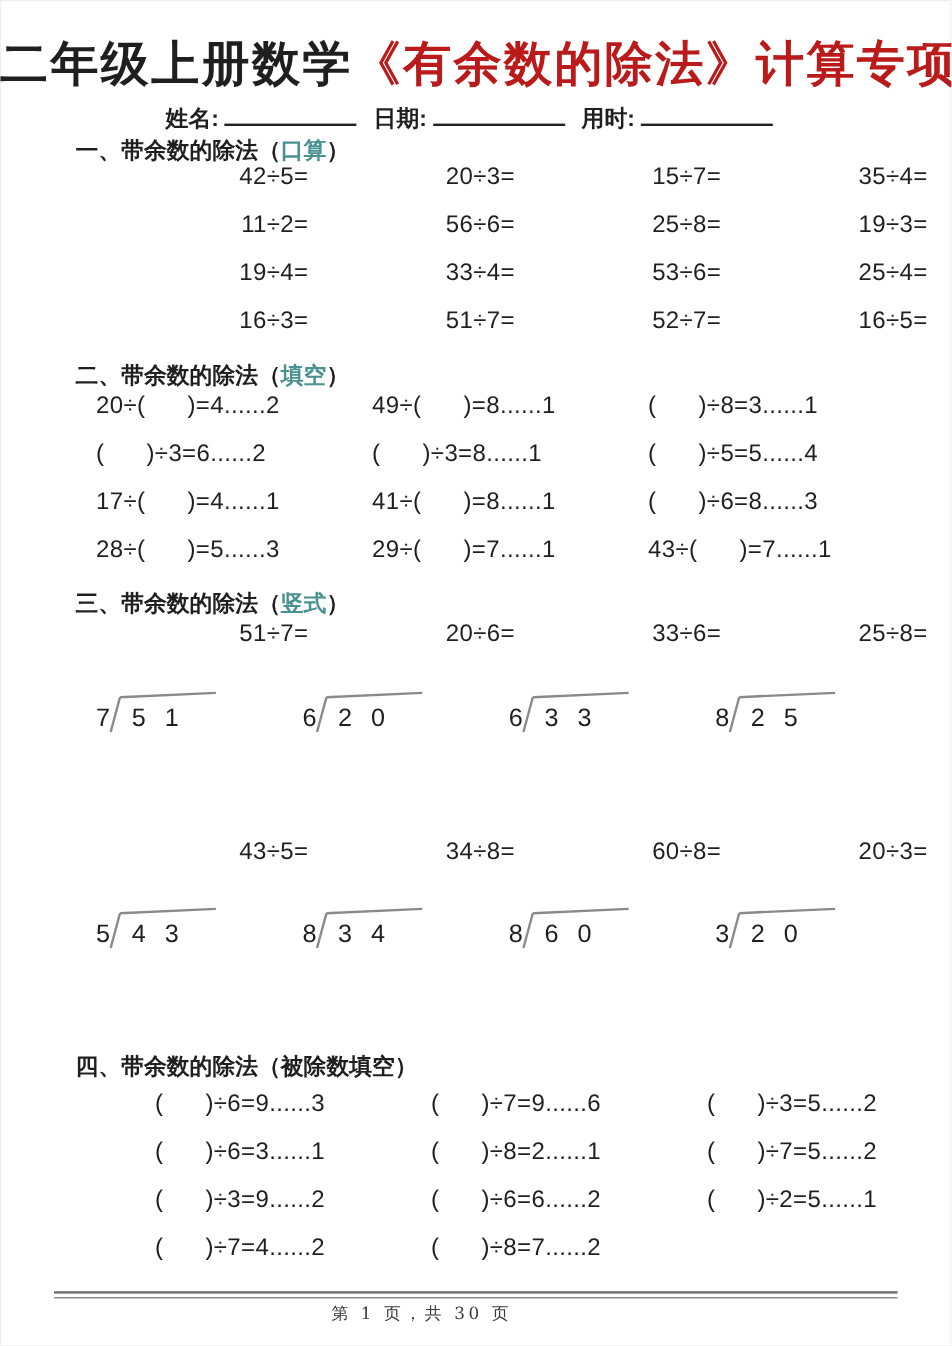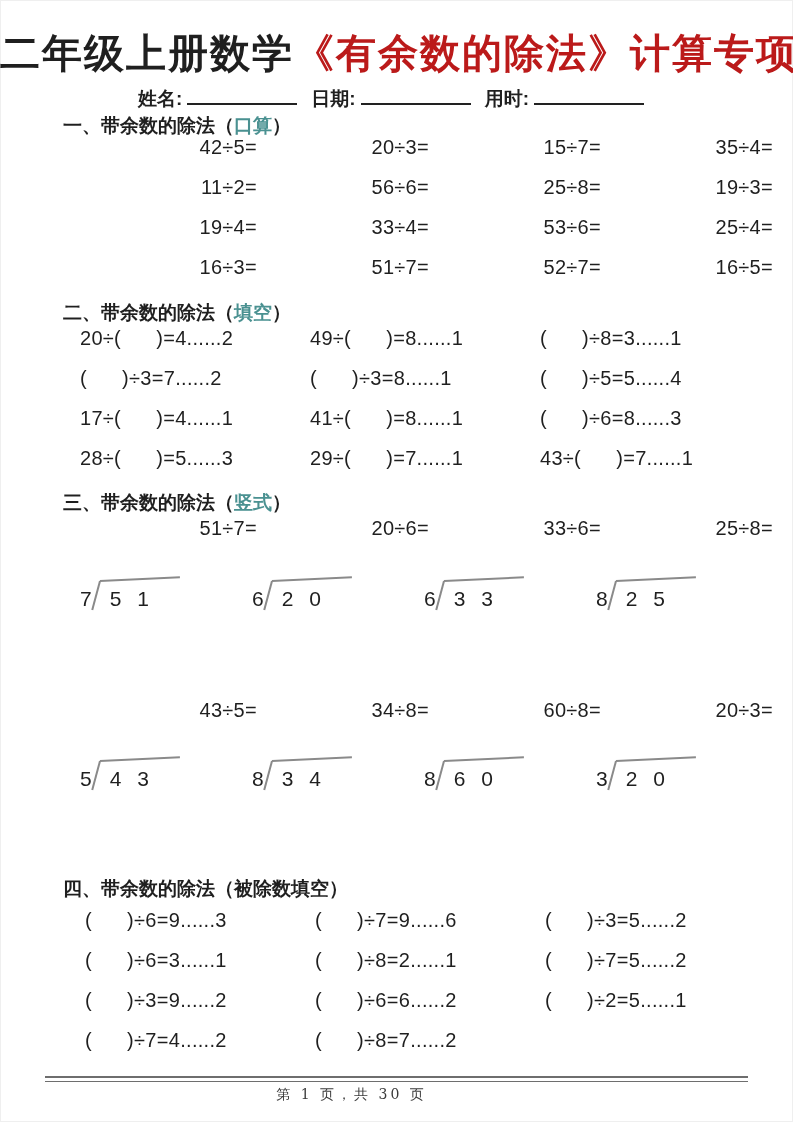--- a/index.html
+++ b/index.html
@@ -89,21 +89,21 @@
   </div>
 
   <div class="sec-header" style="top:300px;">
     <span>二、带余数的除法</span><span>（</span><span class="teal">填空</span><span>）</span>
   </div>
 
   <div class="grid g3" style="left:80px; top:318px;">
     <span class="cell">20÷(      )=4......2</span>
     <span class="cell">49÷(      )=8......1</span>
     <span class="cell">(      )÷8=3......1</span>
-    <span class="cell">(      )÷3=7......2</span>
+    <span class="cell">(      )÷3=6......2</span>
     <span class="cell">(      )÷3=8......1</span>
     <span class="cell">(      )÷5=5......4</span>
     <span class="cell">17÷(      )=4......1</span>
     <span class="cell">41÷(      )=8......1</span>
     <span class="cell">(      )÷6=8......3</span>
     <span class="cell">28÷(      )=5......3</span>
     <span class="cell">29÷(      )=7......1</span>
     <span class="cell">43÷(      )=7......1</span>
   </div>
 
@@ -160,21 +160,21 @@
     <div class="ld">
       <span class="ld-divisor">3</span>
       <span class="ld-box">2 0</span>
     </div>
   </div>
 
   <div class="sec-header" style="top:876px;">
     <span>四、带余数的除法（被除数填空）</span>
   </div>
 
-  <div class="grid g3" style="left:85px; top:900px;">
+  <div class="grid g3" style="left:85px; top:900px;text-align:center;">
     <span class="cell">(      )÷6=9......3</span>
     <span class="cell">(      )÷7=9......6</span>
     <span class="cell">(      )÷3=5......2</span>
     <span class="cell">(      )÷6=3......1</span>
     <span class="cell">(      )÷8=2......1</span>
     <span class="cell">(      )÷7=5......2</span>
     <span class="cell">(      )÷3=9......2</span>
     <span class="cell">(      )÷6=6......2</span>
     <span class="cell">(      )÷2=5......1</span>
     <span class="cell">(      )÷7=4......2</span>

